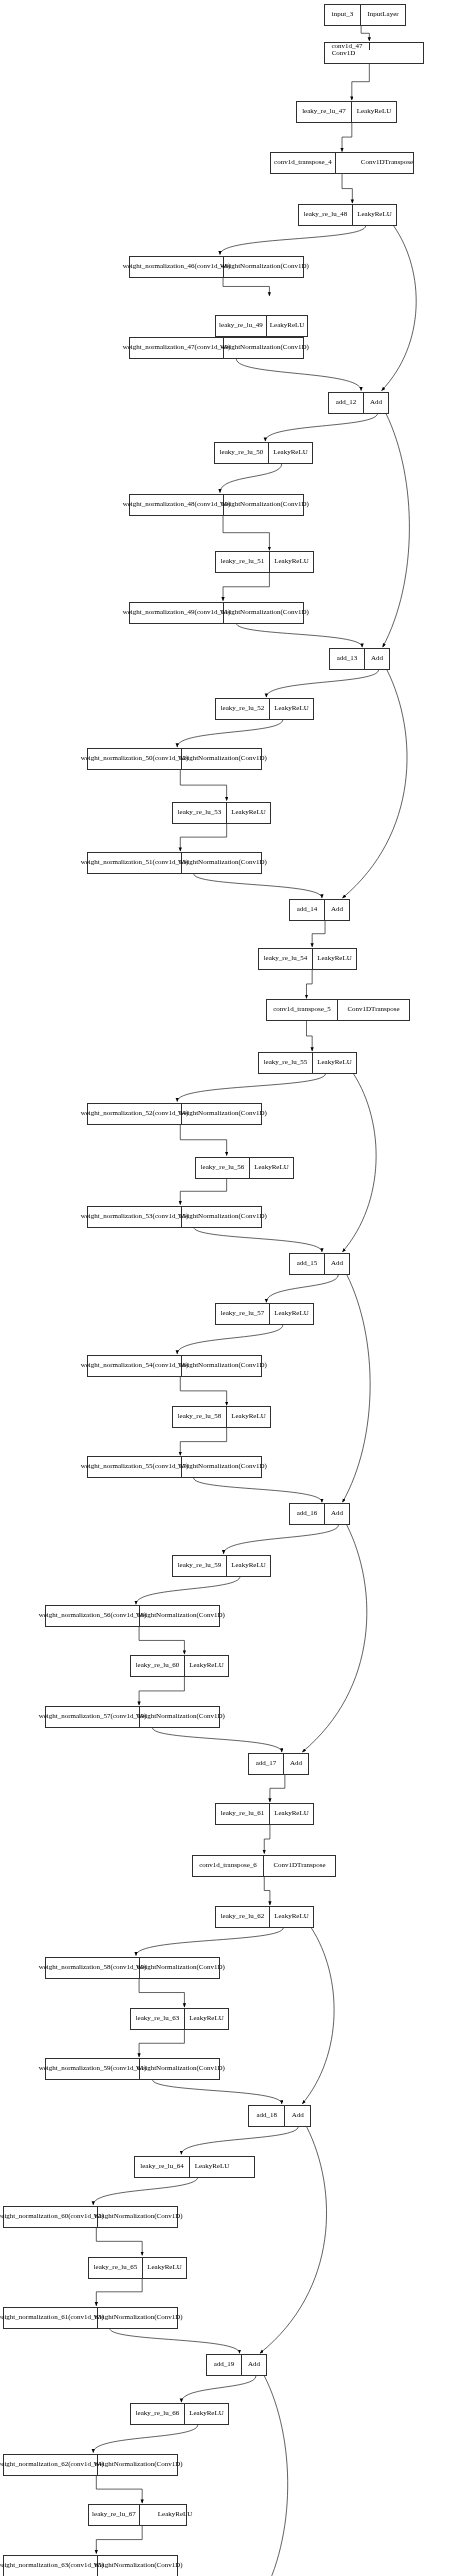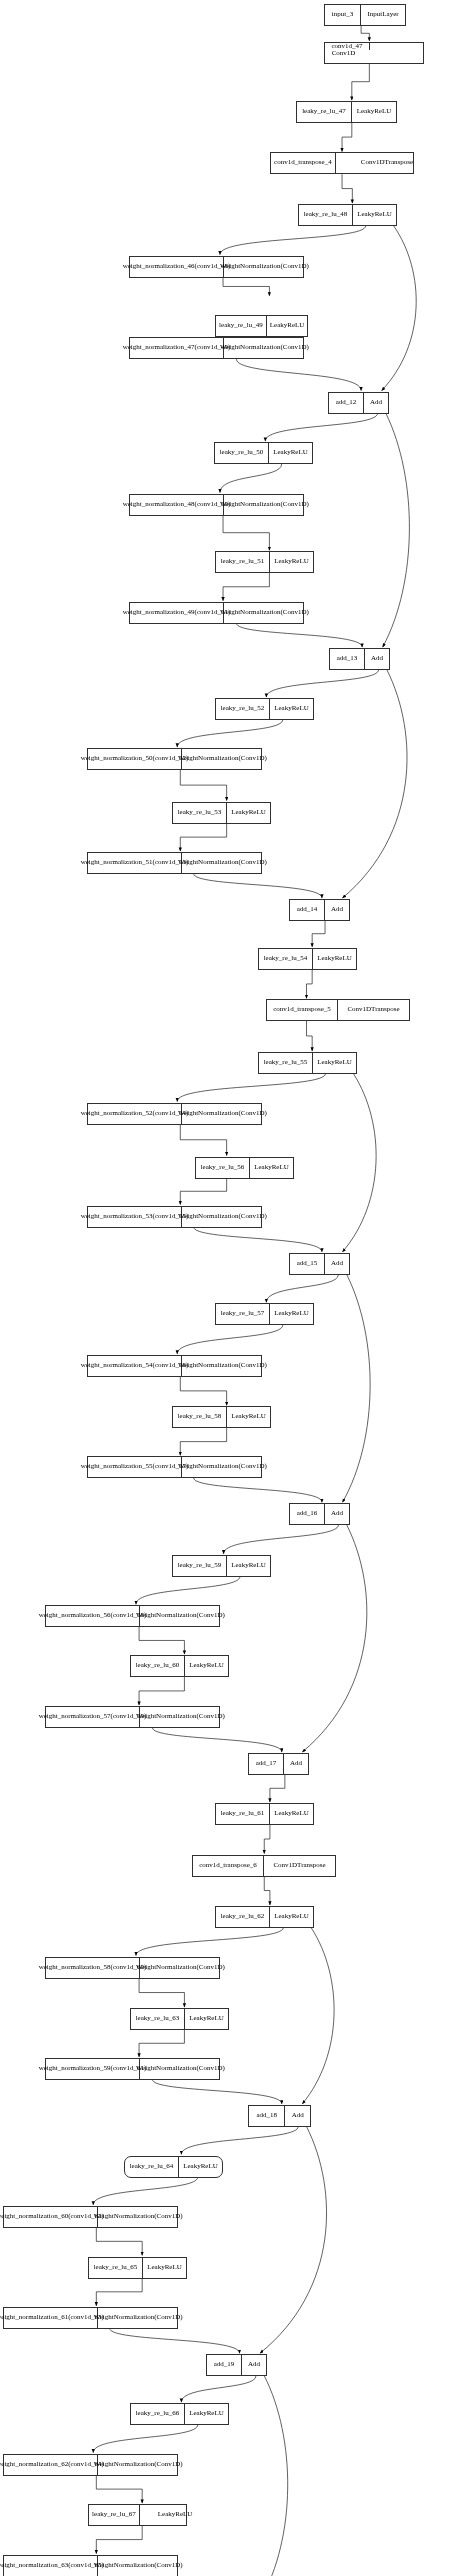--- a/index.html
+++ b/index.html
@@ -292,21 +292,21 @@
         <div class="cell type" style="width: 44px;">LeakyReLU</div>
       </div>
       <div class="node" style="left: 45px; top: 2058px; width: 175px;">
         <div class="cell name" style="width: 94px;">weight_normalization_59(conv1d_61)</div>
         <div class="cell type" style="width: 81px;">WeightNormalization(Conv1D)</div>
       </div>
       <div class="node" style="left: 248px; top: 2105px; width: 63px; justify-content: center;">
         <div class="cell name" style="width: 37px;">add_18</div>
         <div class="cell type" style="width: 25px;">Add</div>
       </div>
-      <div class="node" style="left: 124px; top: 2156px; width: 99px; border-radius: 7px;">
+      <div class="node" style="left: 134px; top: 2156px; width: 121px;">
         <div class="cell name" style="width: 55px;">leaky_re_lu_64</div>
         <div class="cell type" style="width: 44px;">LeakyReLU</div>
       </div>
       <div class="node" style="left: 2.6px; top: 2206px; width: 175px;">
         <div class="cell name" style="width: 94px;">weight_normalization_60(conv1d_62)</div>
         <div class="cell type" style="width: 81px;">WeightNormalization(Conv1D)</div>
       </div>
       <div class="node" style="left: 88px; top: 2257px; width: 99px;">
         <div class="cell name" style="width: 55px;">leaky_re_lu_65</div>
         <div class="cell type" style="width: 44px;">LeakyReLU</div>

